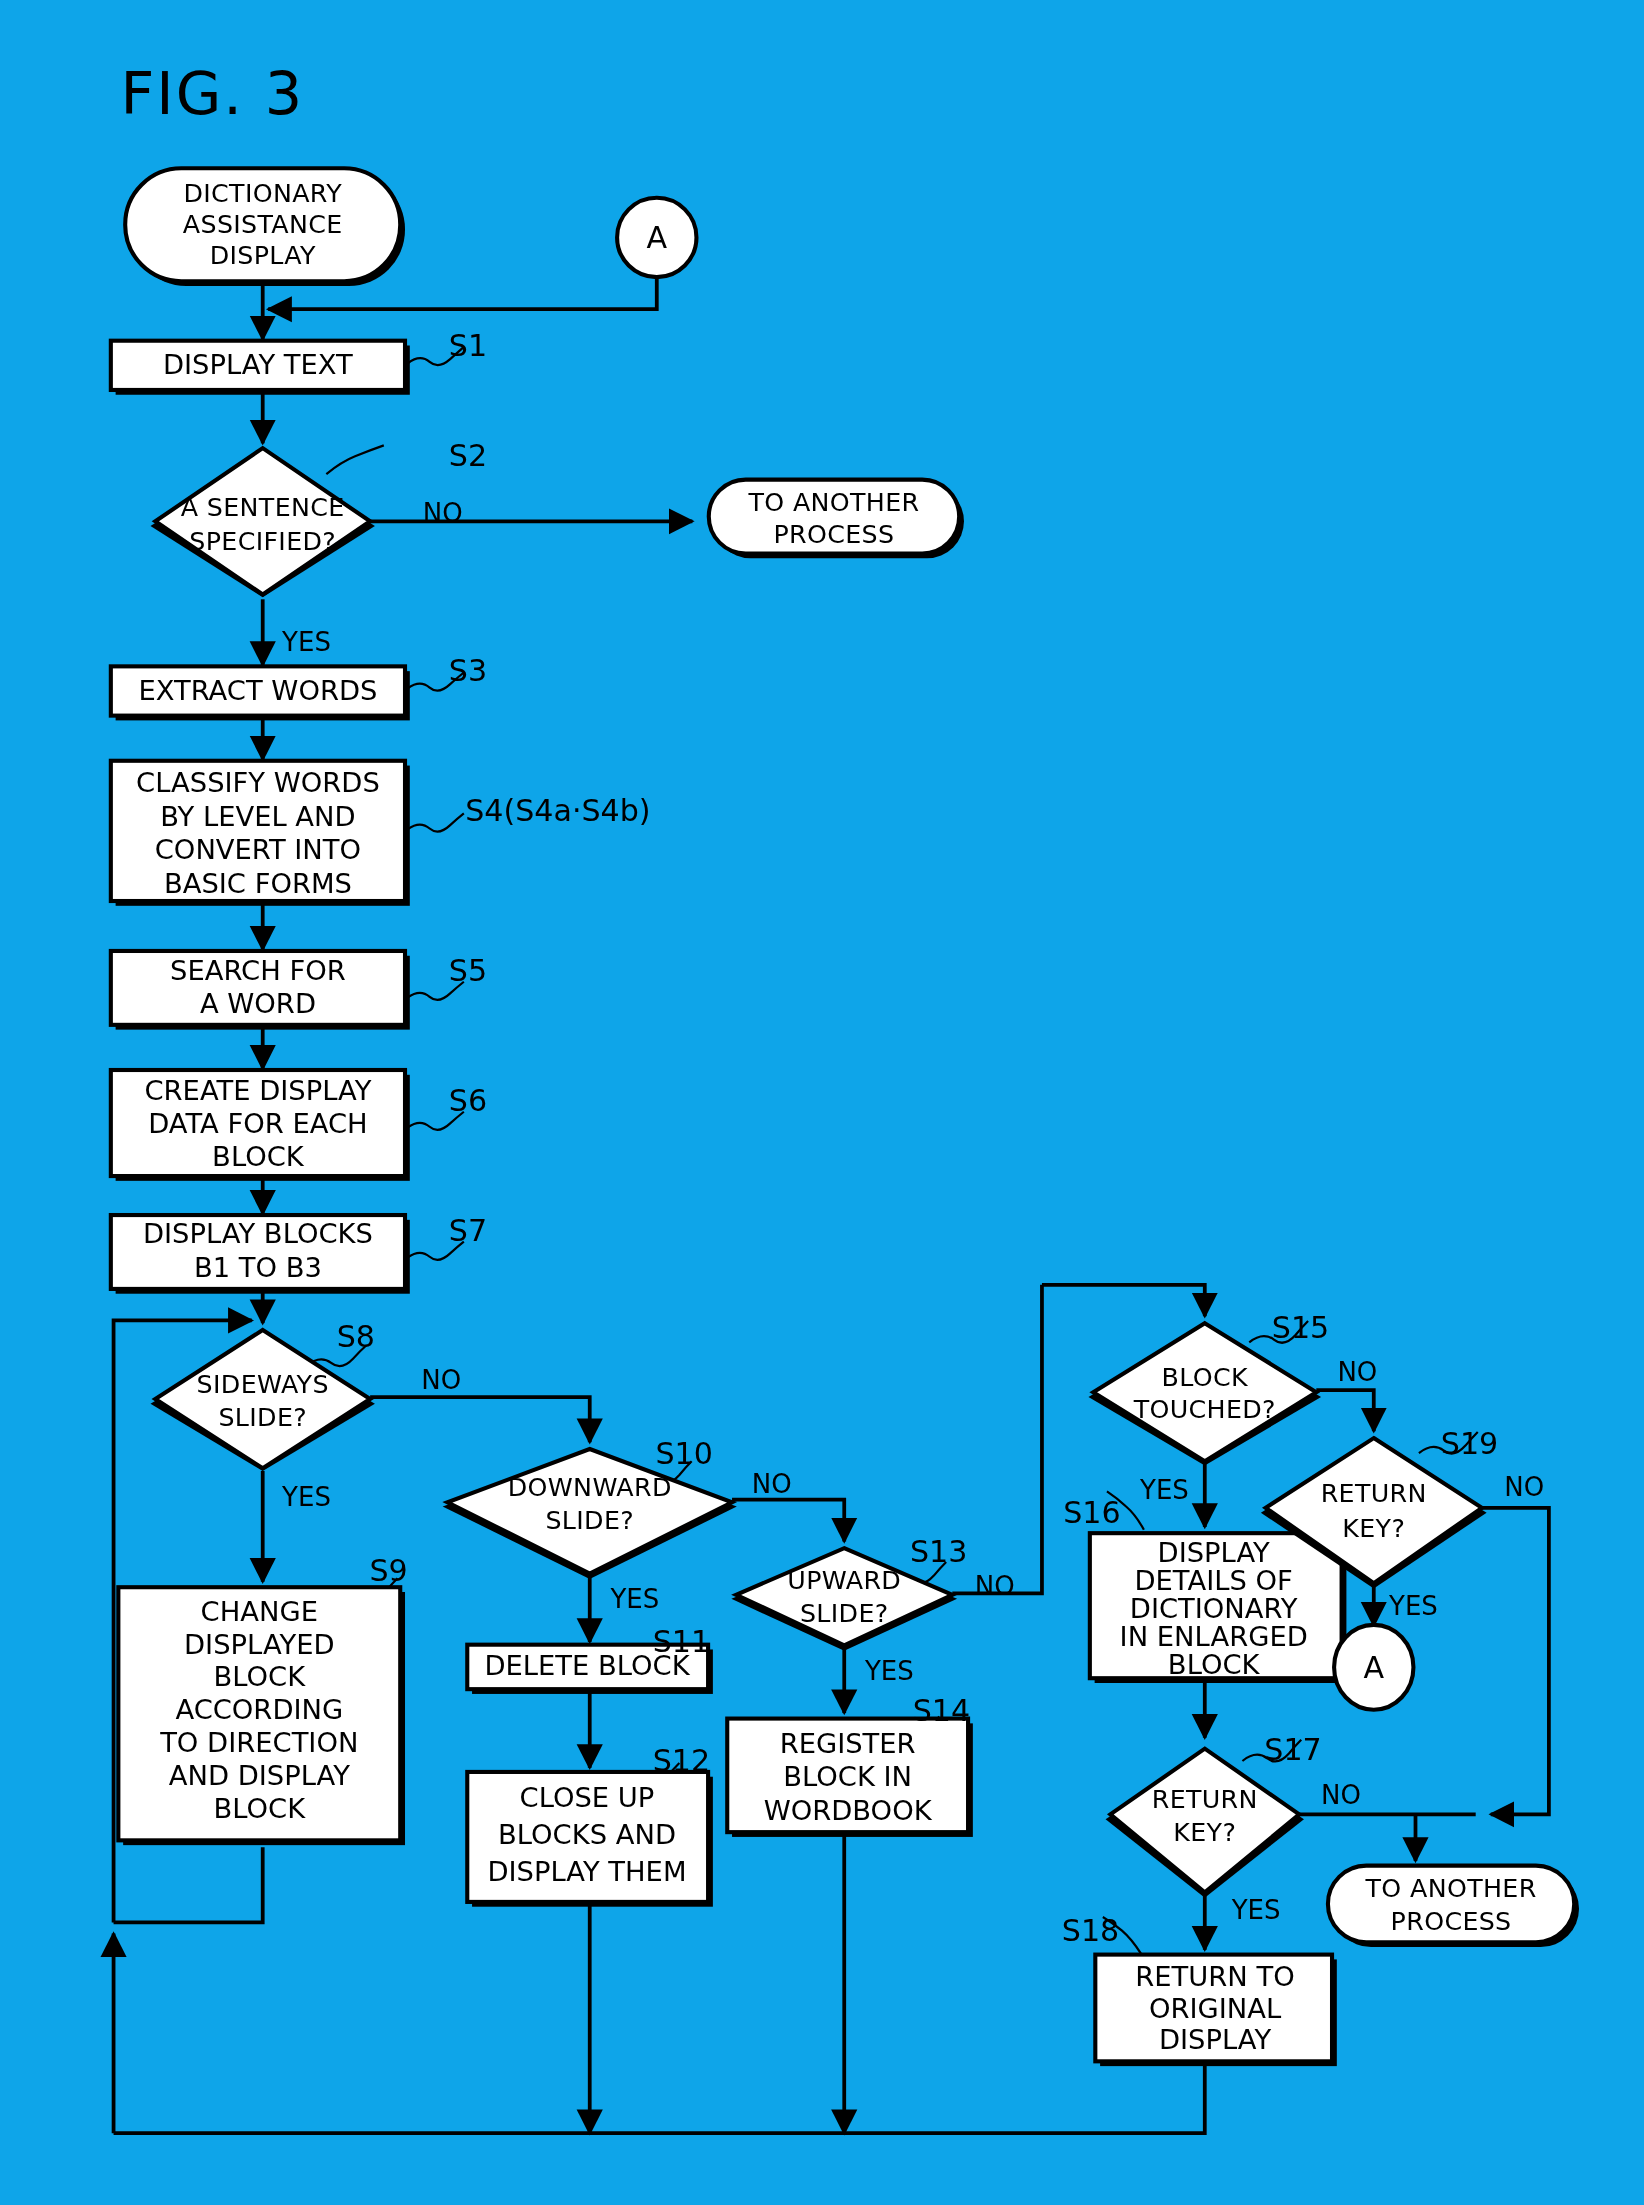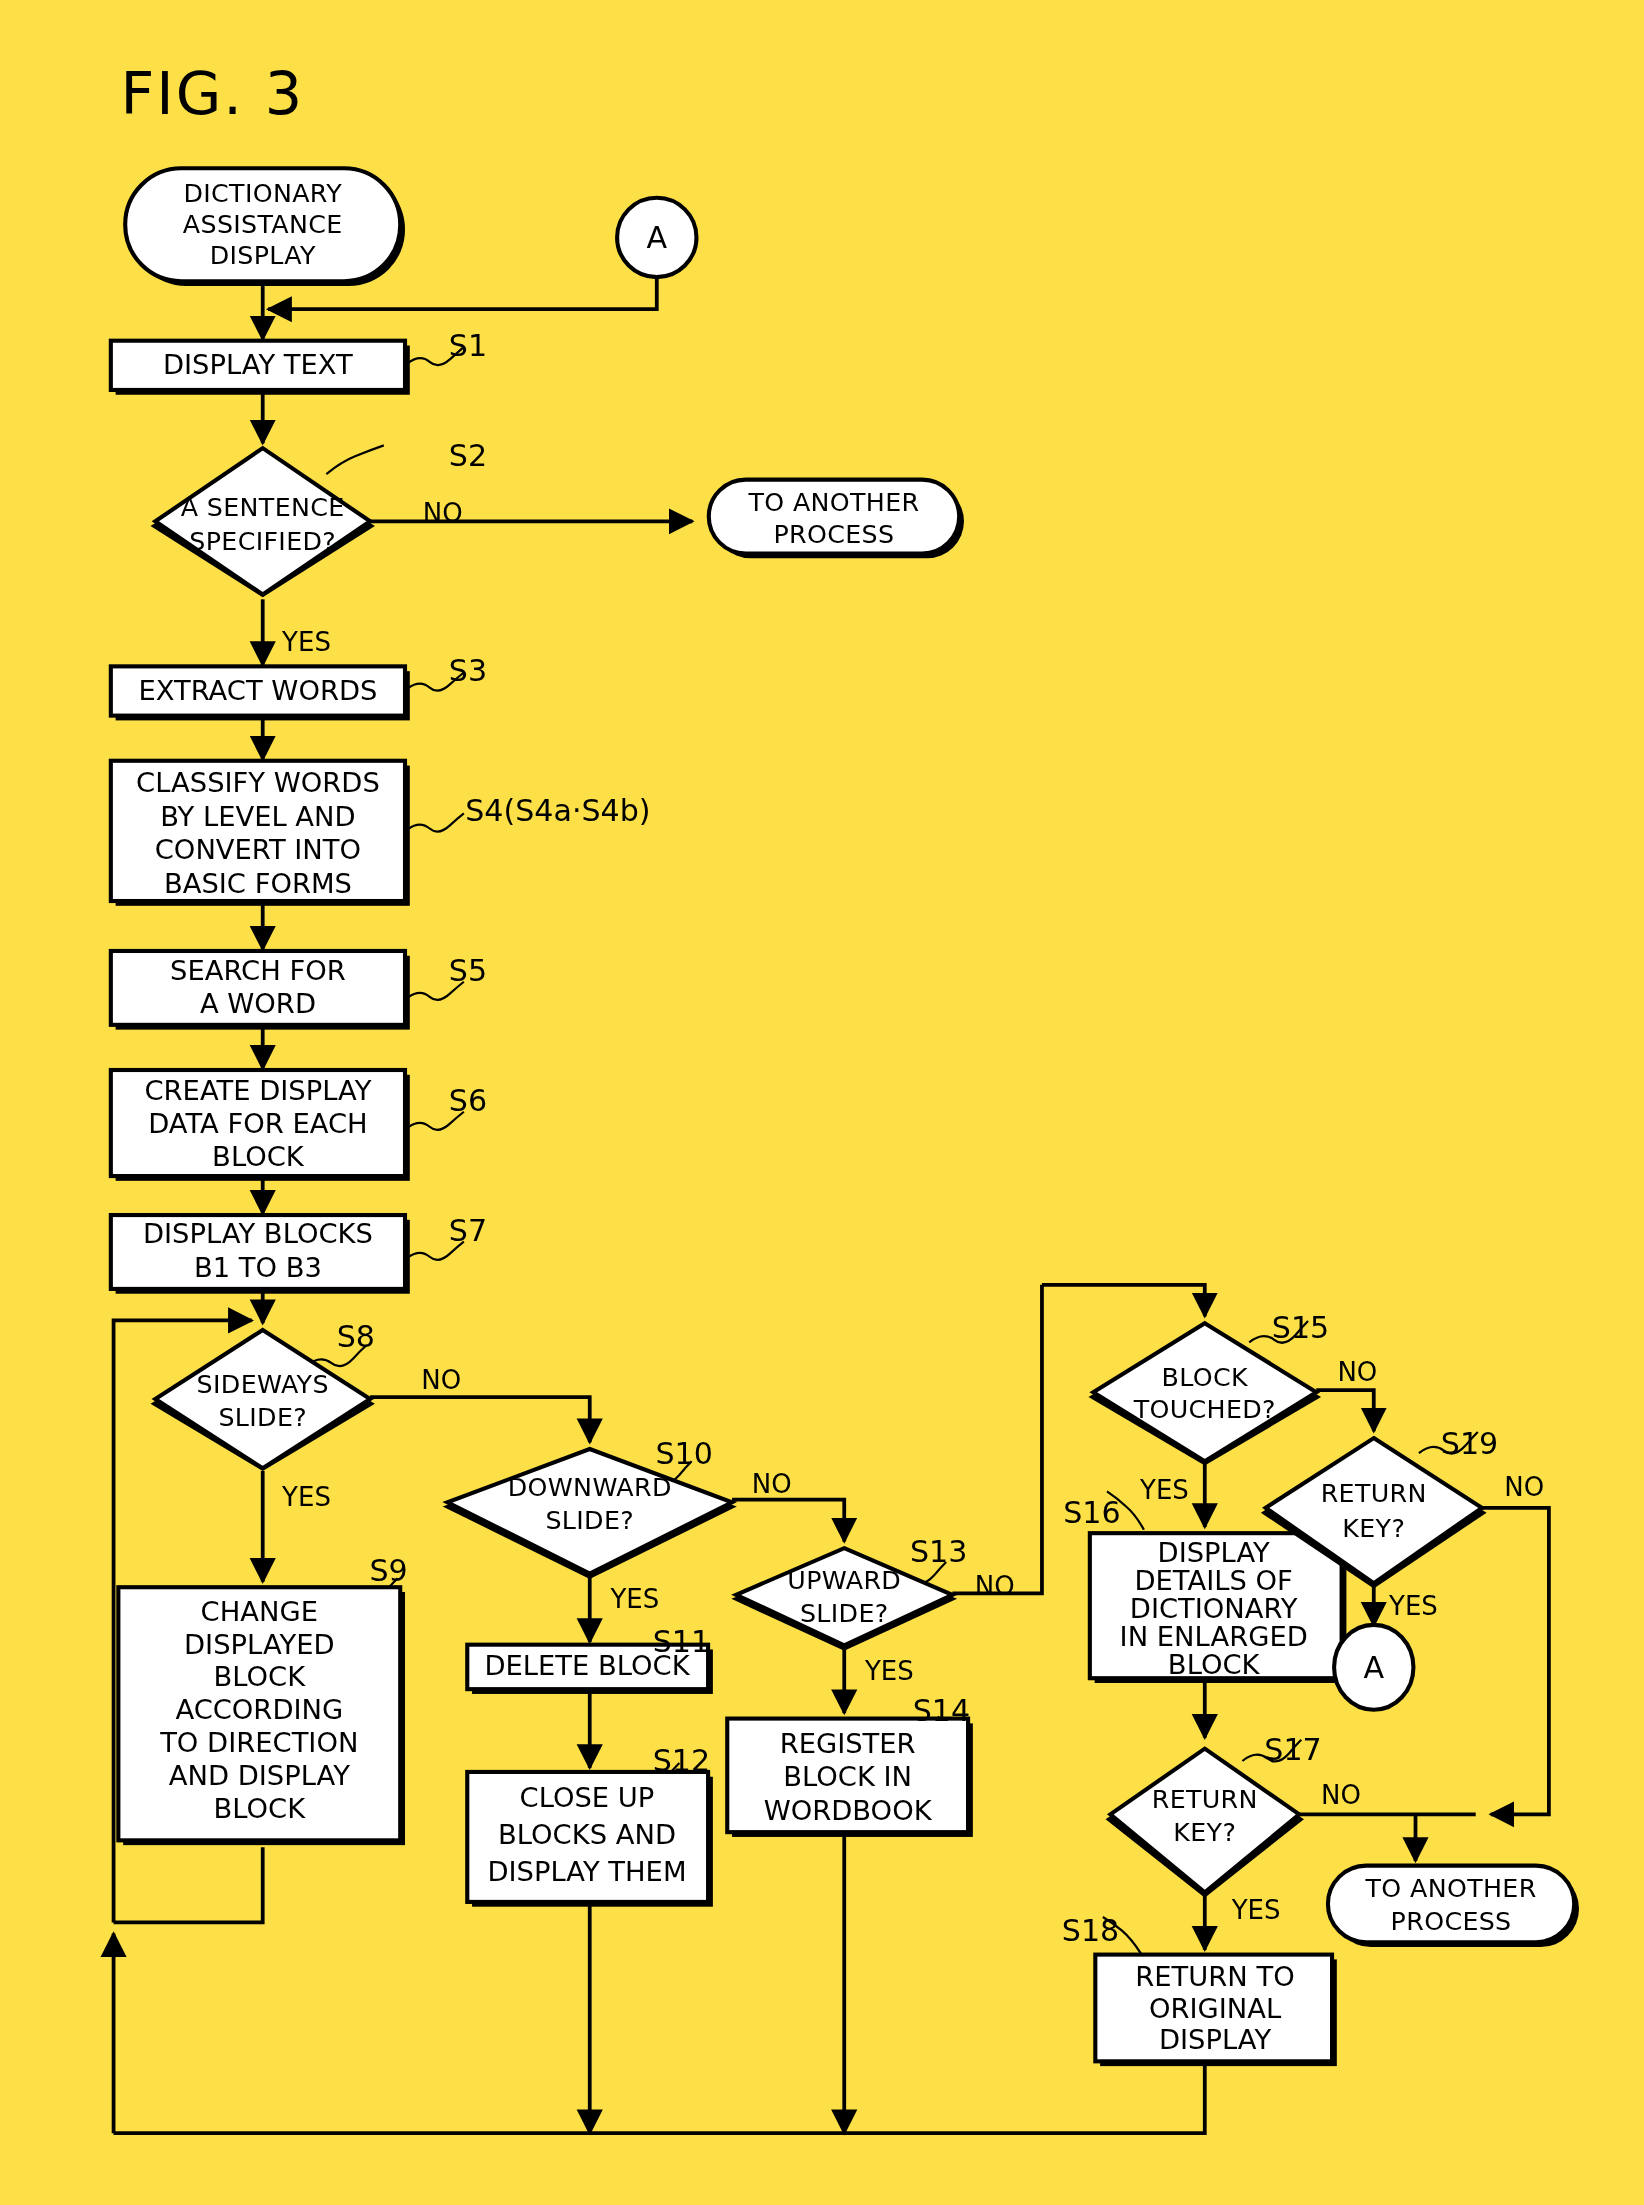--- a/index.html
+++ b/index.html
@@ -4,21 +4,21 @@
 <style>
   html, body {
     margin: 0;
     padding: 0;
     background: #ffffff;
   }
   #page {
     position: relative;
     width: 1644px;
     height: 2205px;
-    background: #fde047;
+    background: #0ea5e9;
     font-family: "DejaVu Sans", sans-serif;
   }
   svg#flow {
     position: absolute;
     top: 0; left: 0;
     width: 1644px;
     height: 2205px;
   }
   .shape { fill: #ffffff; stroke: #000000; stroke-width: 6; }
   .shadow { fill: #000000; stroke: none; }

